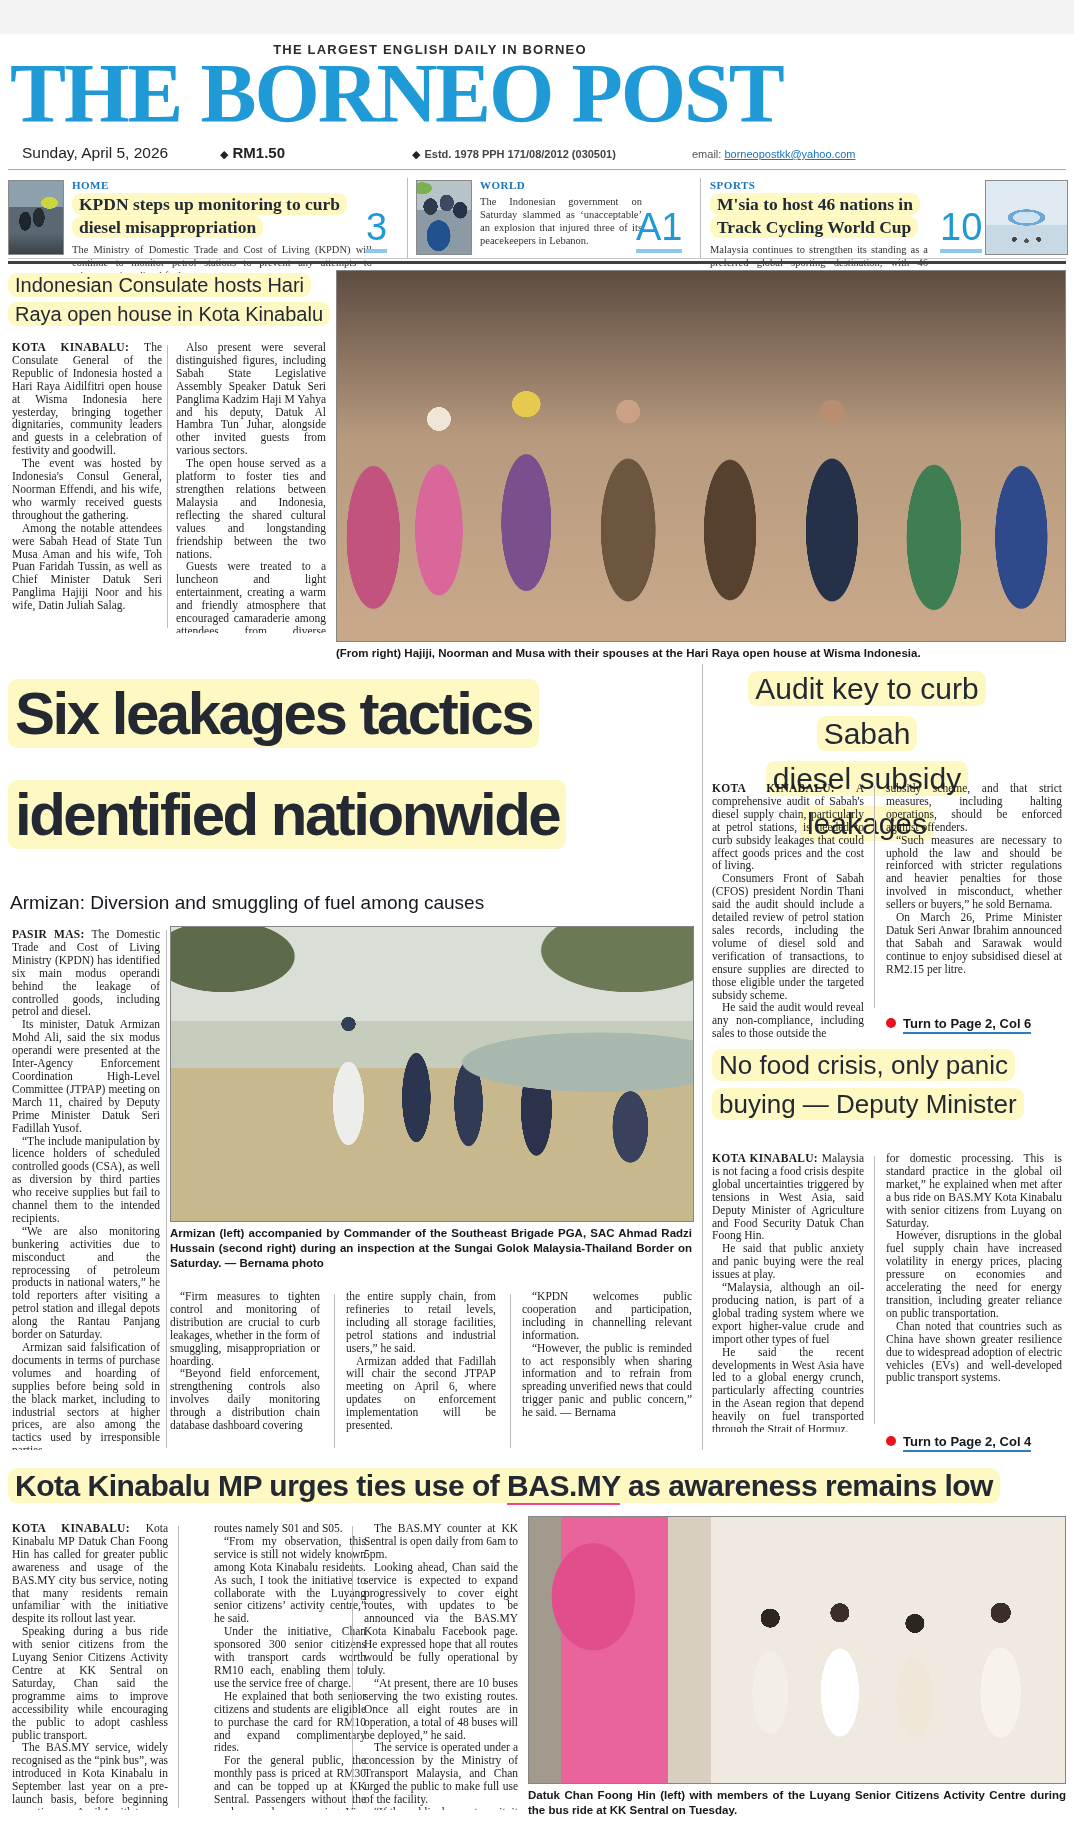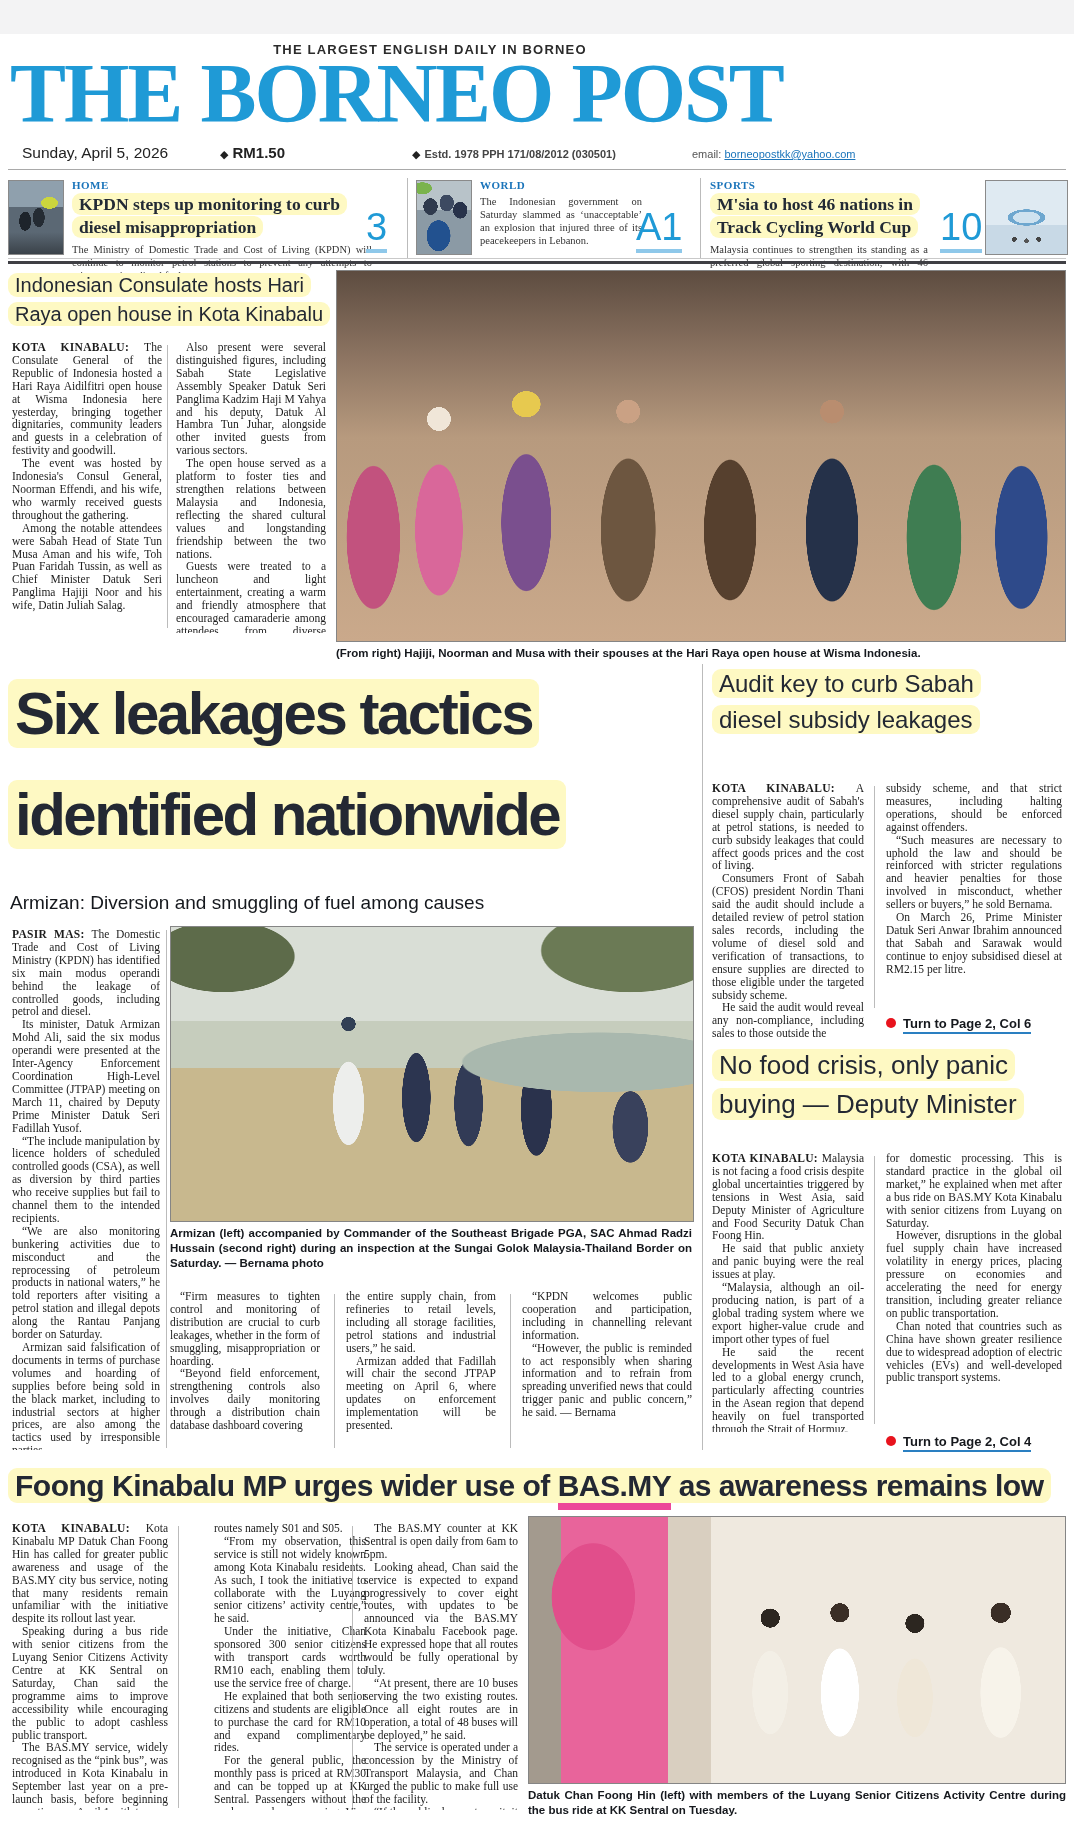--- a/index.html
+++ b/index.html
@@ -45,24 +45,24 @@
   .caption{font-family:"Liberation Sans","DejaVu Sans",sans-serif;font-size:11.5px;font-weight:bold;
            line-height:1.3;color:#15181d;text-align:justify;}
   .photo{border:1px solid #858585;}
 
   
   .story-head{font-family:"Liberation Sans","DejaVu Sans",sans-serif;color:#232833;}
   .consulate-head{left:8px;top:271px;width:326px;font-size:20px;line-height:1.45;}
   .six-head{left:8px;top:664px;width:690px;font-size:60px;font-weight:bold;letter-spacing:-2.5px;line-height:1.68;}
   .six-sub{left:10px;top:892px;width:688px;font-family:"Liberation Sans","DejaVu Sans",sans-serif;
            font-size:19px;color:#15181d;}
-  .audit-head{left:712px;top:666px;width:310px;font-size:24px;line-height:1.5;}
+  .audit-head{left:712px;top:666px;width:310px;font-size:30px;line-height:1.5;text-align:center;}
   .food-head{left:712px;top:1046px;width:354px;font-size:26px;line-height:1.5;}
   .basmy-head{left:8px;top:1464px;width:1058px;font-size:30px;font-weight:bold;letter-spacing:-0.5px;line-height:1.45;}
-  .uline{border-bottom:7px solid #ec4899;padding-bottom:1px;}
+  .uline{border-bottom:2px solid #ec4899;padding-bottom:1px;}
 
   .turn{font-family:"Liberation Sans","DejaVu Sans",sans-serif;white-space:nowrap;cursor:pointer;}
   .turn .dot{display:inline-block;width:10px;height:10px;border-radius:50%;background:#e8131d;margin-right:7px;}
   .turn-label{font-size:13px;font-weight:bold;color:#15181d;border-bottom:2px solid #2a7fc1;padding-bottom:1px;}
 
   
   .photo-thumb-home{background:
     radial-gradient(10px 16px at 30% 55%, #1e242b 0 59%, transparent 60%),
     radial-gradient(10px 16px at 55% 50%, #242b33 0 59%, transparent 60%),
     radial-gradient(14px 10px at 75% 30%, #cbd53e 0 59%, transparent 60%),
@@ -264,21 +264,21 @@
         <p>for domestic processing. This is standard practice in the global oil market,” he explained when met after a bus ride on BAS.MY Kota Kinabalu with senior citizens from Luyang on Saturday.</p>
         <p>However, disruptions in the global fuel supply chain have increased volatility in energy prices, placing pressure on economies and accelerating the need for energy transition, including greater reliance on public transportation.</p>
         <p>Chan noted that countries such as China have shown greater resilience due to widespread adoption of electric vehicles (EVs) and well-developed public transport systems.</p>
       </div>
   </div>
   <div class="abs turn" style="left:886px;top:1432px;">
     <span class="dot"></span><span class="turn-label">Turn to Page 2, Col 4</span>
   </div>
 
   <div class="abs story-head basmy-head">
-    <span class="hl"><span>Foong Kinabalu MP urges wider use of </span><span class="uline">BAS.MY</span><span> as awareness remains low</span></span>
+    <span class="hl"><span>Kota Kinabalu MP urges ties use of </span><span class="uline">BAS.MY</span><span> as awareness remains low</span></span>
   </div>
   <div class="abs bodycol" style="left:12px;top:1522px;width:156px;max-height:288px;">
     <p class="lead"><b class="dl">KOTA KINABALU: </b><span>Kota Kinabalu MP Datuk Chan Foong Hin has called for greater public awareness and usage of the BAS.MY city bus service, noting that many residents remain unfamiliar with the initiative despite its rollout last year.</span></p>
     <div>
         <p>Speaking during a bus ride with senior citizens from the Luyang Senior Citizens Activity Centre at KK Sentral on Saturday, Chan said the programme aims to improve accessibility while encouraging the public to adopt cashless public transport.</p>
         <p>The BAS.MY service, widely recognised as the “pink bus”, was introduced in Kota Kinabalu in September last year on a pre-launch basis, before beginning operations on April 1 with two</p>
       </div>
   </div>
   <div class="abs vsep" style="left:178px;top:1526px;height:282px;"></div>
   <div class="abs bodycol cont" style="left:190px;top:1522px;width:152px;max-height:288px;margin-left:24px;">

